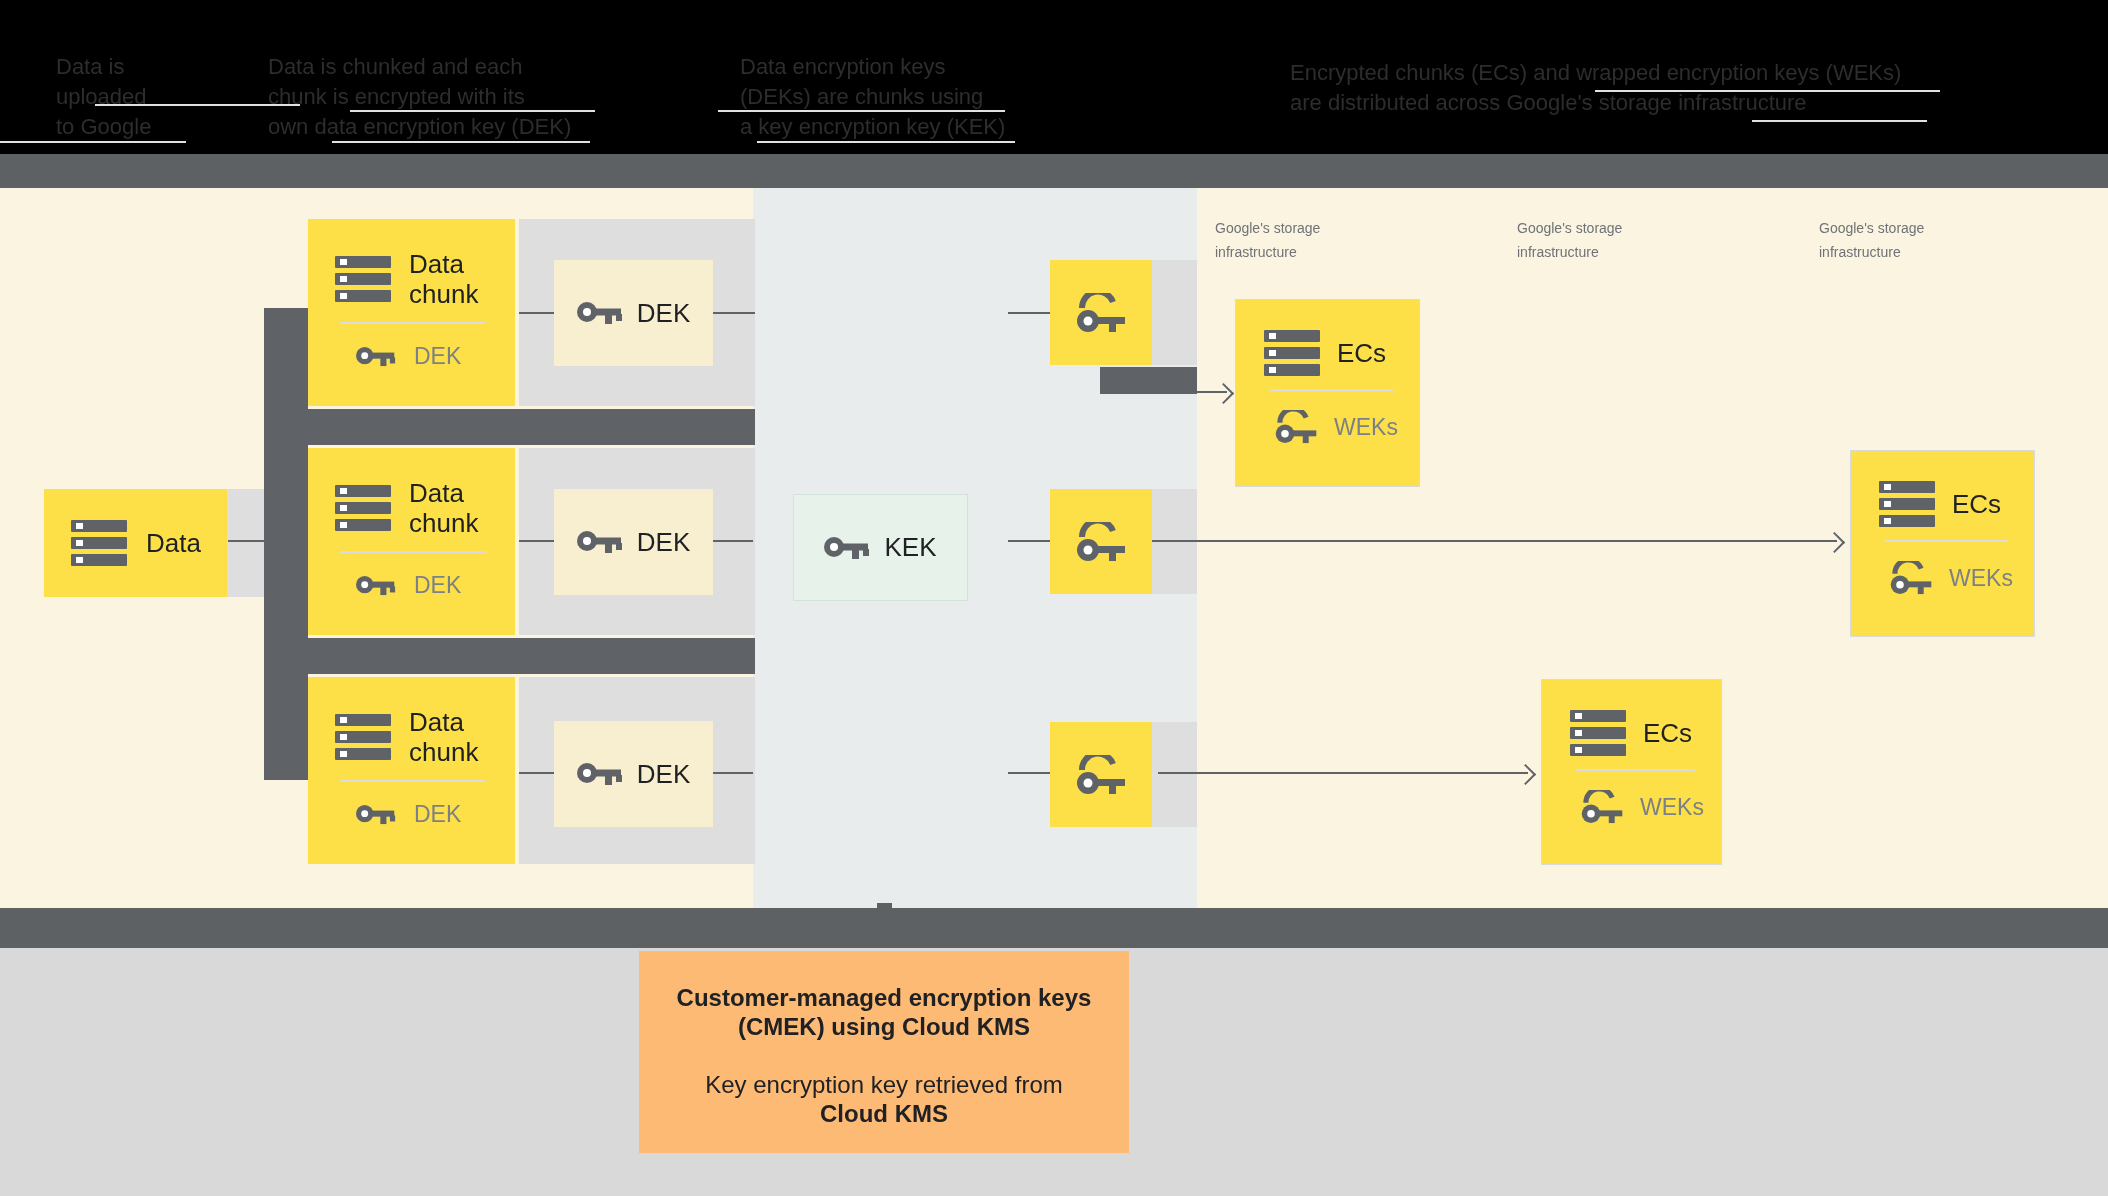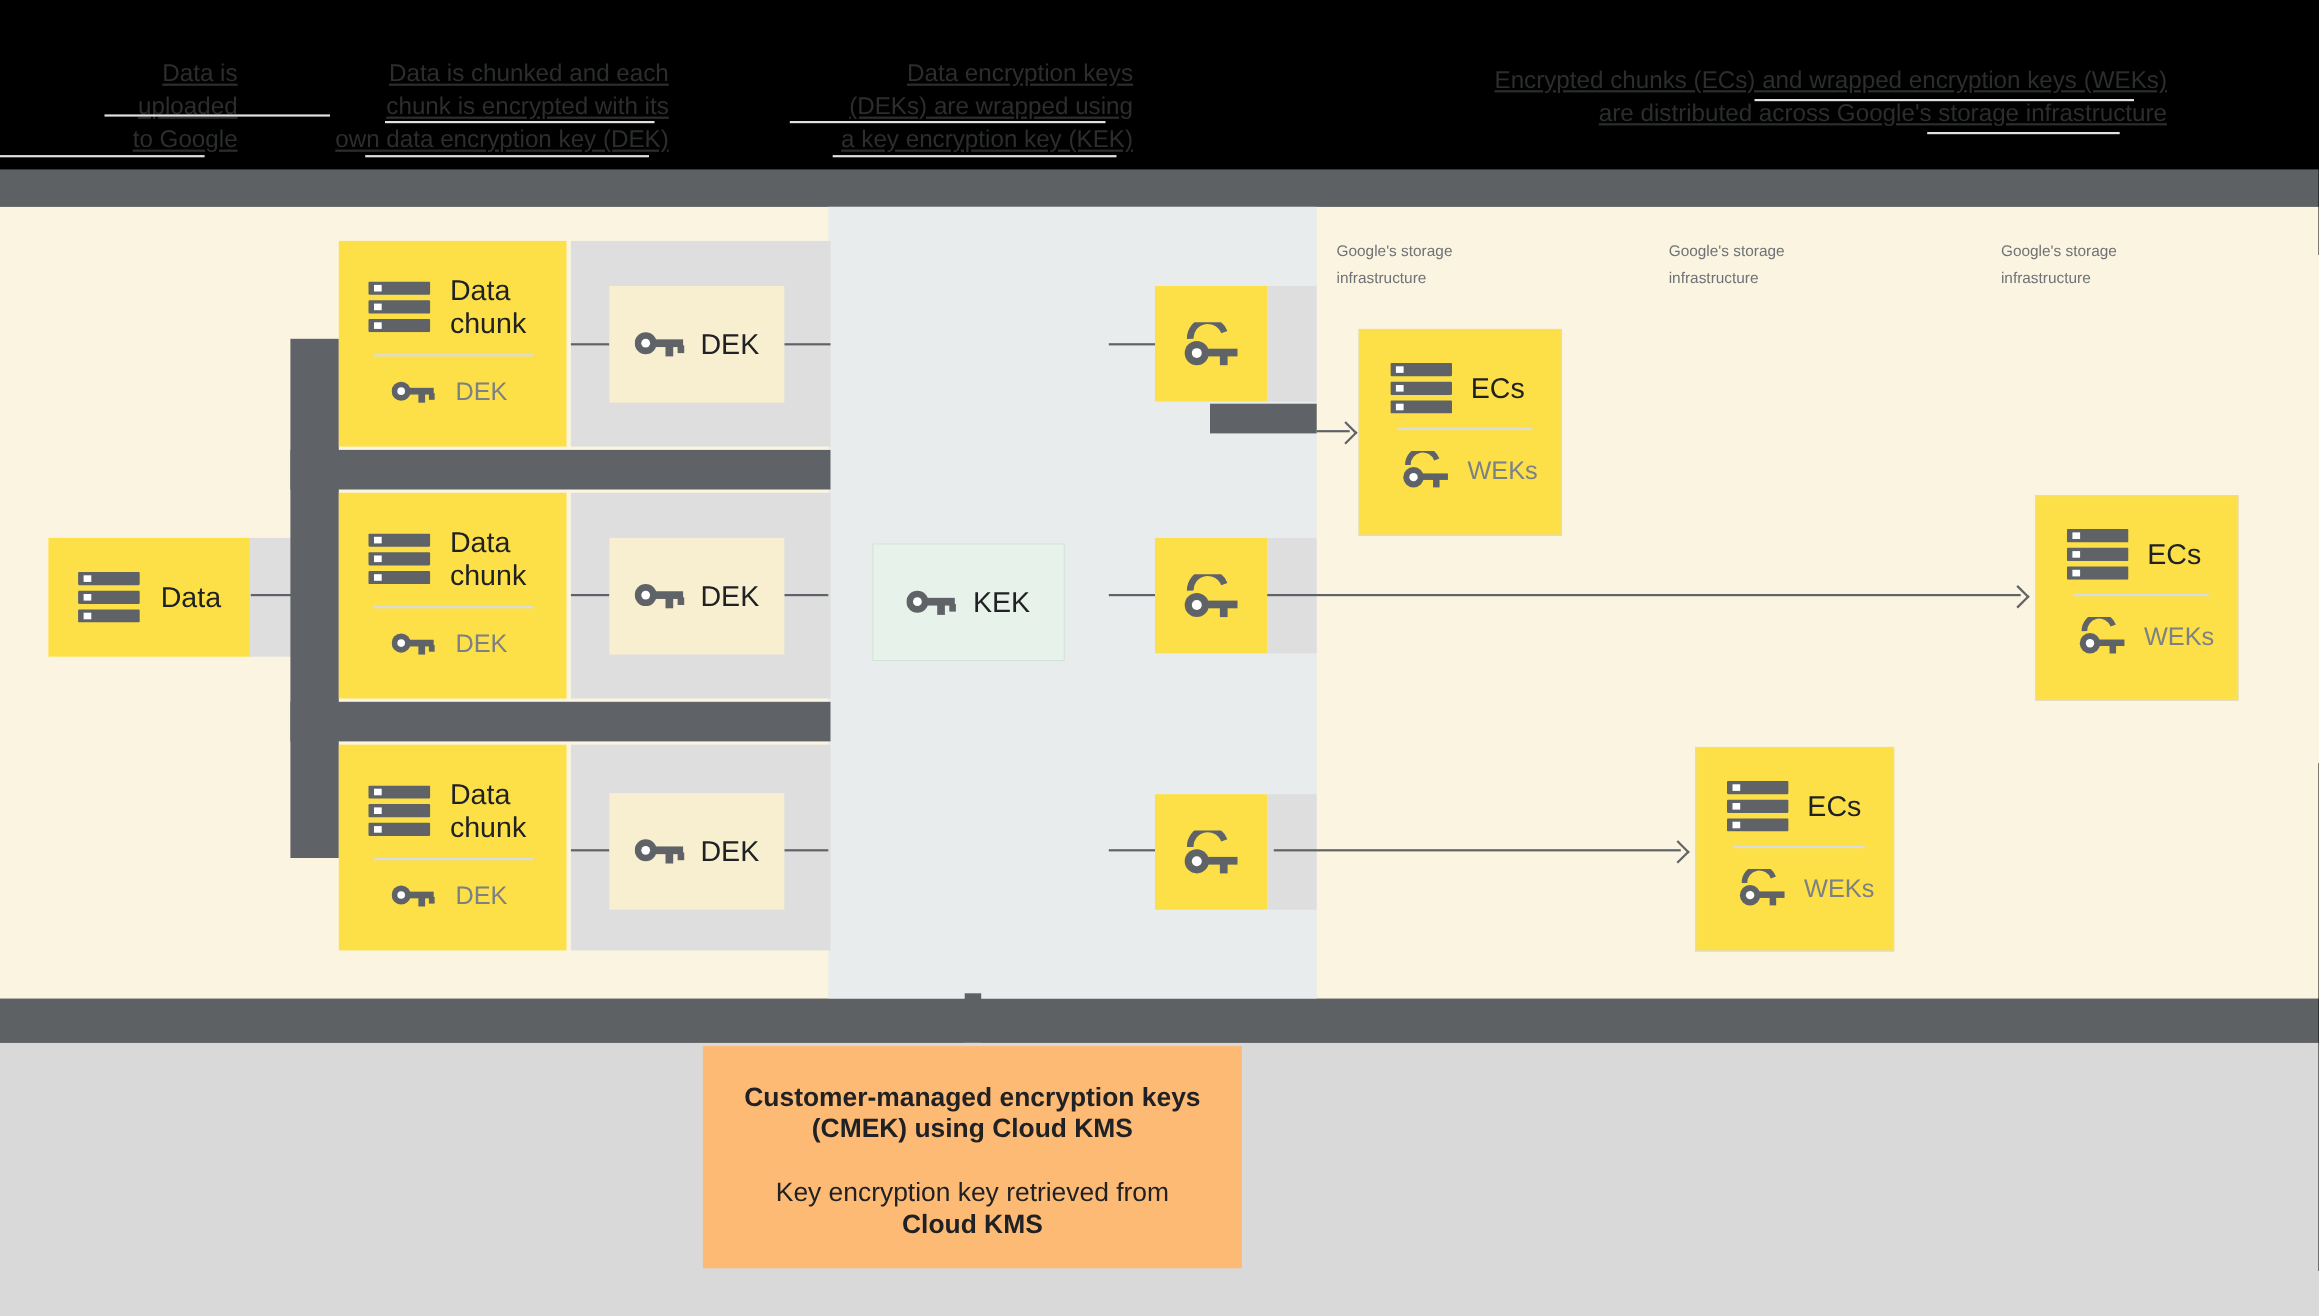--- a/index.html
+++ b/index.html
@@ -1,21 +1,21 @@
 <!DOCTYPE html>
 <html style="--yellow: #FBF4E1; --kms: #E9ECED; --dek: #F8EED0; --kek: #E7F2EA; --kekBorder: #D4E3D9; --dark: #5F6368; --bar: #5E6164; --lightband: #DEDEDE; --bottom: #D9D9D9; --ink: #202124; --subtle: #7D8084; --label: #6F7377; --divider: #DADCE0; --boxBorder: #D8DBDD; --hdrText: #2B2D2E; --streak: #F4F4F4;"><head>
 <meta charset="utf-8">
 <style>
   html,body{margin:0;padding:0;background:#000;}
   #canvas{position:relative;width:2108px;height:1196px;overflow:hidden;background:#000;
           font-family:"Liberation Sans", sans-serif;}
   .abs{position:absolute;}
 
   
-  .hdr-col{position:absolute;top:0;color:var(--hdrText);font-size:22px;line-height:30px;text-align:right;text-decoration:underline;}
+  .hdr-col{position:absolute;top:0;color:var(--hdrText);font-size:22px;line-height:30px;text-align:left;}
   .streak{position:absolute;height:2px;background:var(--streak);opacity:.92;}
 
   
   .bar{position:absolute;left:0;width:2108px;background:var(--bar);}
   .zone-yellow{position:absolute;left:0;top:188px;width:2108px;height:720px;background:var(--yellow);}
   .zone-kms{position:absolute;left:753px;top:188px;width:444px;height:720px;background:var(--kms);}
   .bottom-panel{position:absolute;left:0;top:948px;width:2108px;height:248px;background:var(--bottom);}
 
   
   .band-light{position:absolute;background:var(--lightband);}
@@ -59,21 +59,21 @@
     <div>uploaded</div>
     <div>to Google</div>
   </div>
   <div class="hdr-col" style="left:268px;top:52px;width:340px;">
     <div>Data is chunked and each</div>
     <div>chunk is encrypted with its</div>
     <div>own data encryption key (DEK)</div>
   </div>
   <div class="hdr-col" style="left:740px;top:52px;width:290px;">
     <div>Data encryption keys</div>
-    <div>(DEKs) are wrapped using</div>
+    <div>(DEKs) are chunks using</div>
     <div>a key encryption key (KEK)</div>
   </div>
   <div class="hdr-col" style="left:1290px;top:58px;width:680px;">
     <div>Encrypted chunks (ECs) and wrapped encryption keys (WEKs)</div>
     <div>are distributed across Google's storage infrastructure</div>
   </div>
 
   <div class="streak" style="left:0;top:141px;width:186px;"></div>
   <div class="streak" style="left:95px;top:104px;width:205px;"></div>
   <div class="streak" style="left:350px;top:110px;width:245px;"></div>

